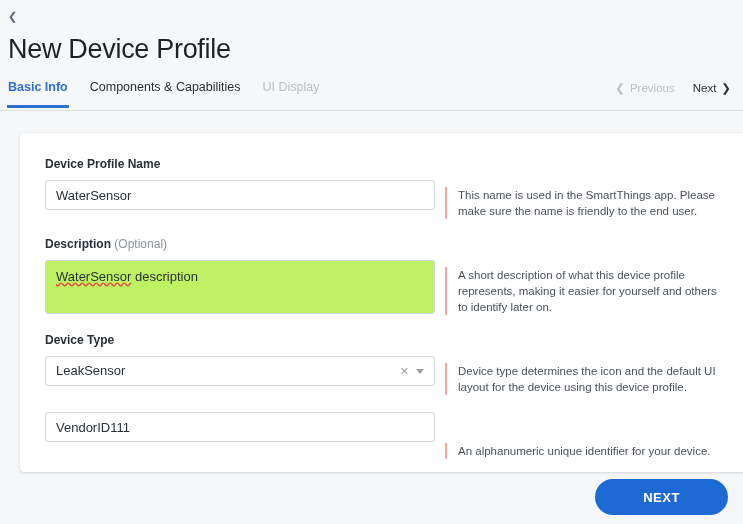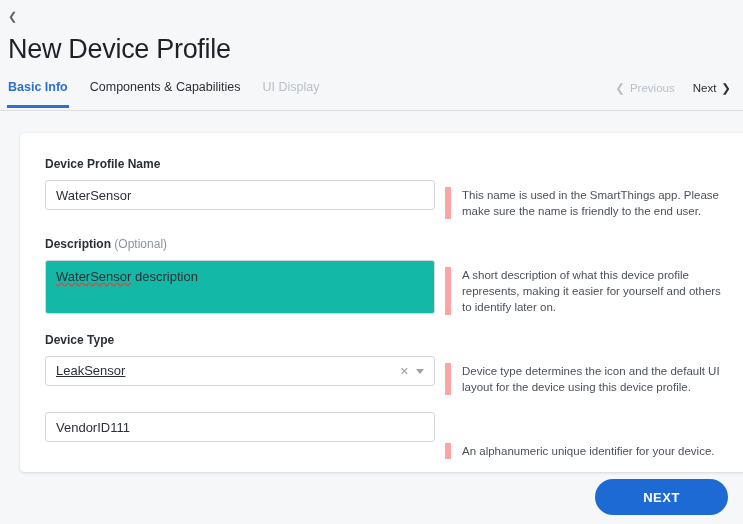--- a/index.html
+++ b/index.html
@@ -188,21 +188,21 @@
   
   .spell {
     text-decoration: underline wavy #e8443a;
     text-decoration-skip-ink: none;
   }
   .textarea-fake {
     width: 390px;
     height: 54px;
     border: 1px solid #d3d7dc;
     border-radius: 3px;
-    background: #14b8a6;
+    background: #bef264;
     font-size: 13px;
     color: #2b3037;
     padding: 7px 10px;
     line-height: 18px;
     overflow: hidden;
     cursor: text;
   }
 
   .select {
     position: relative;
@@ -214,42 +214,41 @@
     display: flex;
     align-items: center;
     padding: 0 10px;
     cursor: pointer;
   }
   .select-value {
     font-size: 13px;
     color: #2b3037;
     line-height: 28px;
     flex: 1;
-    text-decoration: underline;
   }
   .select-clear {
     font-size: 11px;
     color: #9aa1a9;
     padding: 0 7px 0 0;
     line-height: 1;
     cursor: pointer;
   }
   .select-caret {
     width: 0; height: 0;
     border-left: 4.5px solid transparent;
     border-right: 4.5px solid transparent;
     border-top: 5px solid #9aa1a9;
     cursor: pointer;
   }
 
   
   .hint {
     margin-left: 8px;
     padding-left: 11px;
-    border-left: 6px solid #fca5a5;
+    border-left: 2px solid #fca5a5;
     font-size: 11.5px;
     line-height: 16px;
     color: #4b525a;
     max-width: 282px;
   }
   .hint-nudge-1 { margin-top: 31px; }
   .hint-nudge-2 { margin-top: 31px; }
   .hint-nudge-3 { margin-top: 31px; }
   .hint-nudge-4 { margin-top: 31px; }
 

